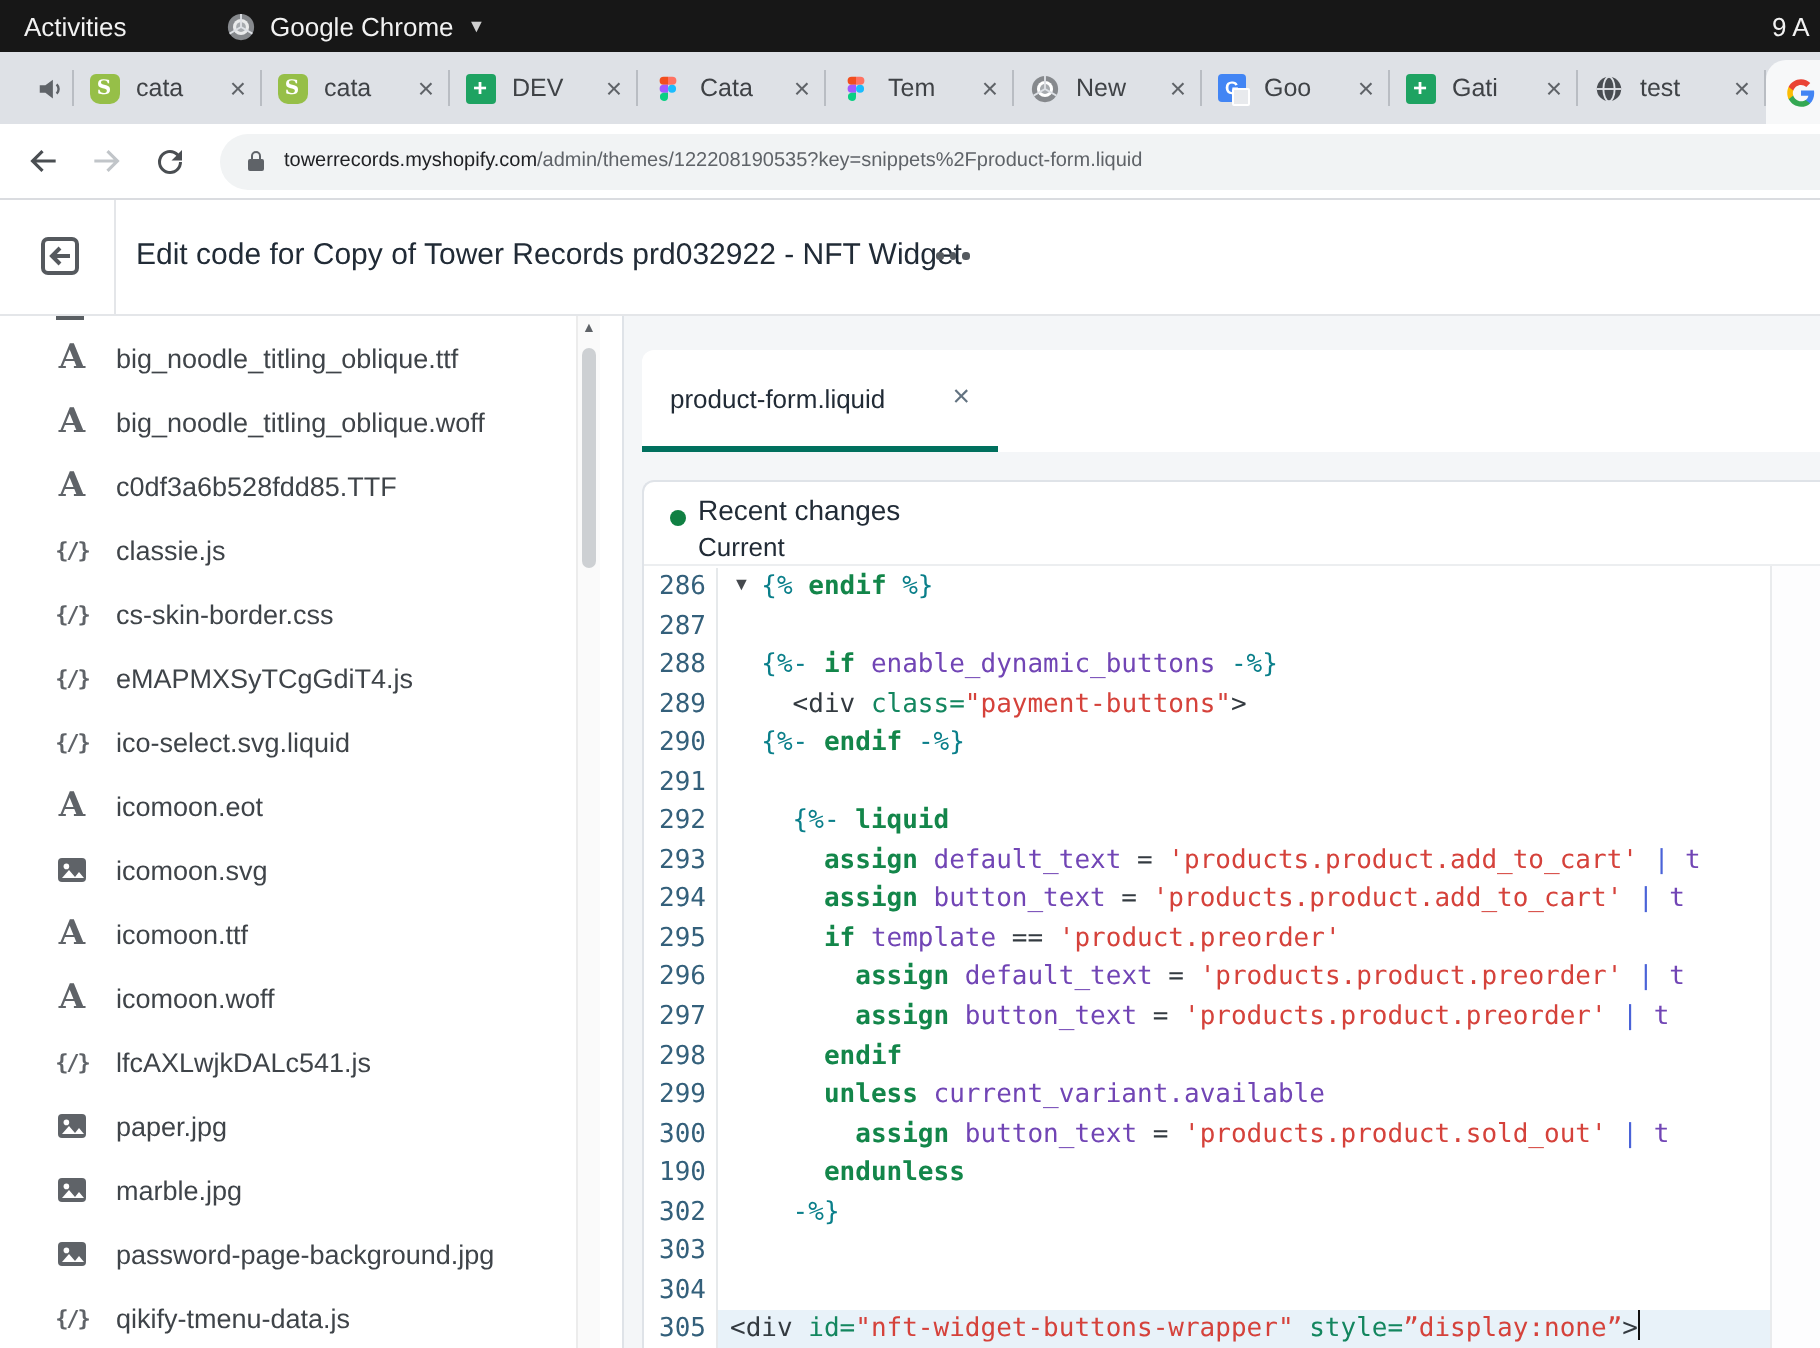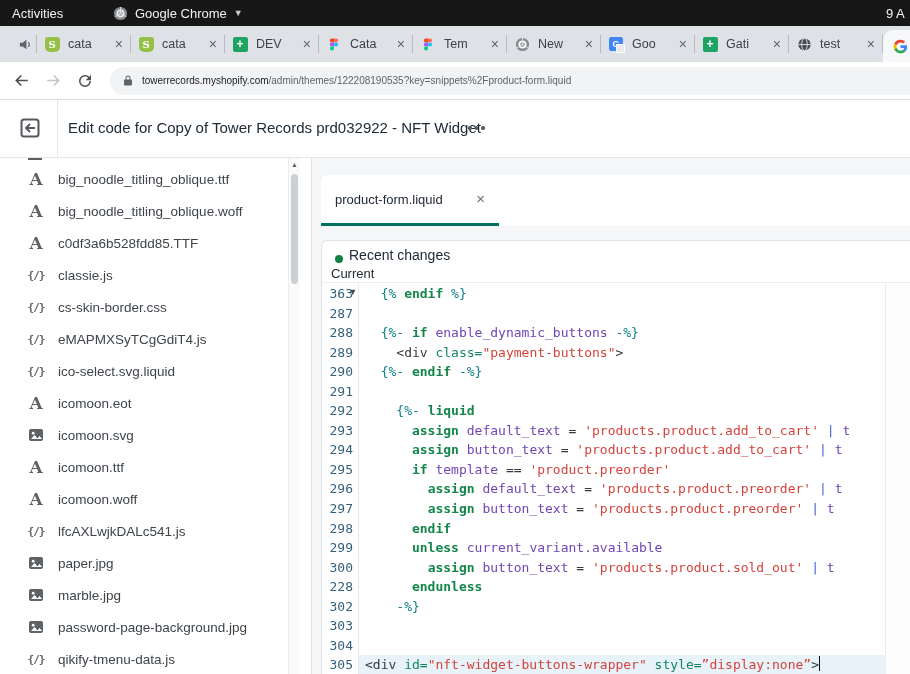--- a/index.html
+++ b/index.html
@@ -71,21 +71,21 @@
   .etab .elabel{position:absolute;left:14px;top:17px;font-size:13px;color:#212b36;}
   .etab .eclose{position:absolute;right:14px;top:15px;font-size:15px;color:#637381;}
   .etab .underline{position:absolute;left:0;bottom:0;width:100%;height:3px;background:#00705e;}
 
   .panel{position:absolute;left:9px;top:82px;right:0;bottom:0;background:#fff;
          border-top:1px solid #dfe3e8;border-left:1px solid #dfe3e8;border-radius:6px 0 0 0;box-sizing:border-box;}
   .phead{position:relative;height:42px;border-bottom:1px solid #eceef0;box-sizing:border-box;}
   .ph-row1{position:absolute;left:13px;top:6px;display:flex;align-items:flex-end;gap:6px;}
   .ph-dot{width:8px;height:8px;border-radius:50%;background:#108043;}
   .ph-title{font-size:14px;color:#212b36;}
-  .ph-row2{position:absolute;left:9px;top:25px;display:flex;align-items:center;gap:6px;flex-direction:column;}
+  .ph-row2{position:absolute;left:27px;top:25px;display:flex;align-items:center;gap:6px;flex-direction:column;}
   .ph-version{font-size:13px;color:#212b36;}
   .ph-caret{font-size:9px;color:#45494e;}
 
   .code-scrollstrip{position:absolute;right:0;top:42px;bottom:0;width:24px;background:#fdfdfe;border-left:1px solid #e9ebed;}
   .codearea{position:absolute;left:0;top:43px;right:24px;bottom:0;overflow:hidden;
             font-family:"DejaVu Sans Mono",monospace;font-size:13px;}
   .crow{display:flex;height:19.55px;line-height:19.55px;}
   .gut{flex:0 0 37px;box-sizing:border-box;text-align:right;padding-right:5px;border-right:1px solid #e6e9eb;color:#34607b;}
   .cline{flex:1;padding-left:6px;white-space:pre;color:#333a40;}
   .crow.active .cline{background:#e8f2f9;}
@@ -399,21 +399,21 @@
           <span class="ph-dot"></span>
           <span class="ph-title">Recent changes</span>
         </span>
         <span class="ph-row2">
           <span class="ph-version">Current</span>
           <span class="ph-caret">▼</span>
         </span>
       </div>
       <div class="codearea" id="codearea">
           <div class="crow">
-            <div class="gut">363</div>
+            <div class="gut">286</div>
             <div class="cline"><span class="tk-tag">  {% </span><span class="tk-kw">endif</span><span class="tk-tag"> %}</span></div>
           </div>
           <div class="crow">
             <div class="gut">287</div>
             <div class="cline"></div>
           </div>
           <div class="crow">
             <div class="gut">288</div>
             <div class="cline"><span class="tk-tag">  {%- </span><span class="tk-kw">if</span><span class="tk-pl"> </span><span class="tk-var">enable_dynamic_buttons</span><span class="tk-pl"> </span><span class="tk-tag">-%}</span></div>
           </div>
@@ -459,21 +459,21 @@
           </div>
           <div class="crow">
             <div class="gut">299</div>
             <div class="cline"><span class="tk-pl">      </span><span class="tk-kw">unless</span><span class="tk-pl"> </span><span class="tk-var">current_variant.available</span></div>
           </div>
           <div class="crow">
             <div class="gut">300</div>
             <div class="cline"><span class="tk-pl">        </span><span class="tk-kw">assign</span><span class="tk-pl"> </span><span class="tk-var">button_text</span><span class="tk-pl"> = </span><span class="tk-str">'products.product.sold_out'</span><span class="tk-pl"> </span><span class="tk-pipe">|</span><span class="tk-pl"> </span><span class="tk-var">t</span></div>
           </div>
           <div class="crow">
-            <div class="gut">228</div>
+            <div class="gut">190</div>
             <div class="cline"><span class="tk-pl">      </span><span class="tk-kw">endunless</span></div>
           </div>
           <div class="crow">
             <div class="gut">302</div>
             <div class="cline"><span class="tk-tag">    -%}</span></div>
           </div>
           <div class="crow">
             <div class="gut">303</div>
             <div class="cline"></div>
           </div>

